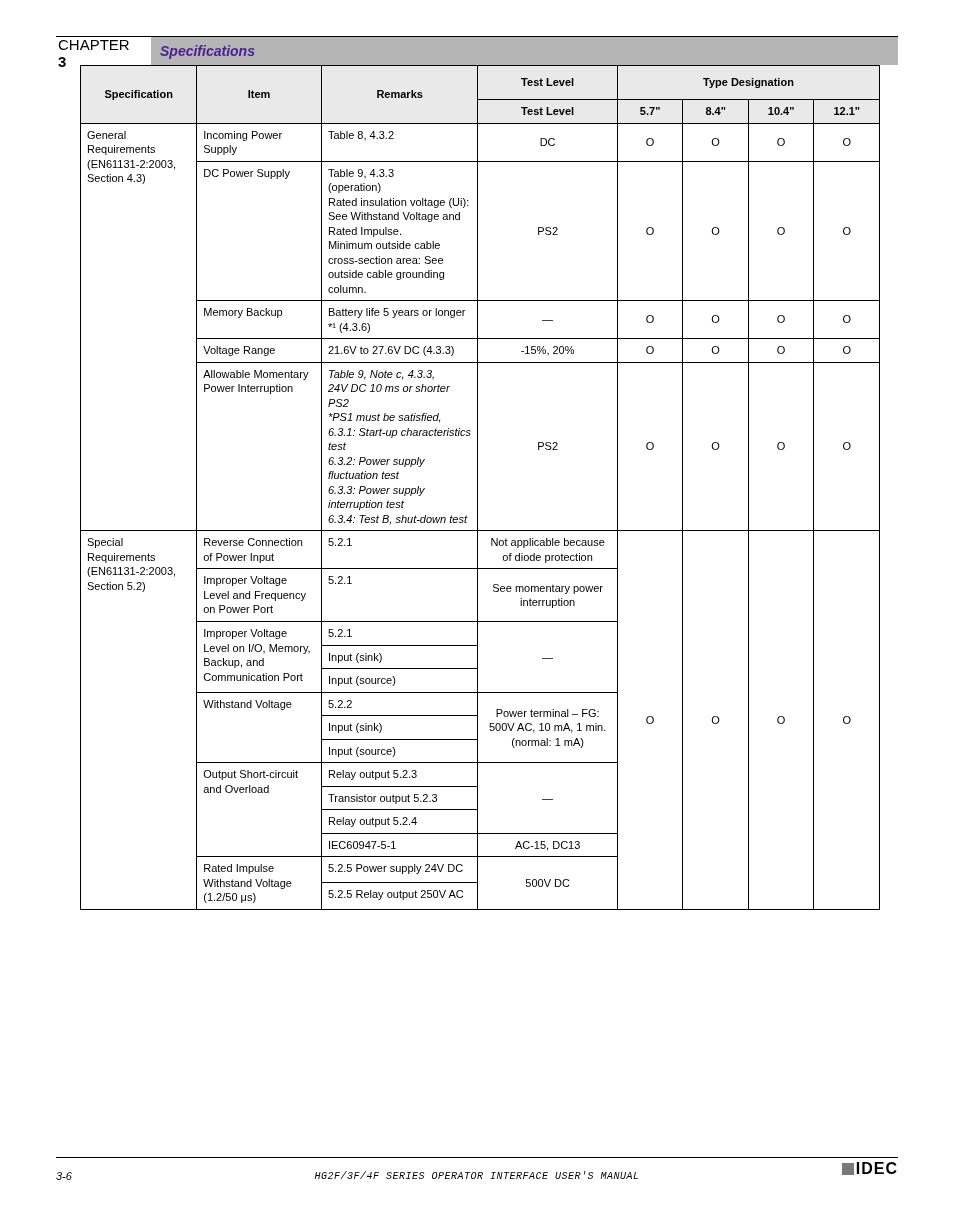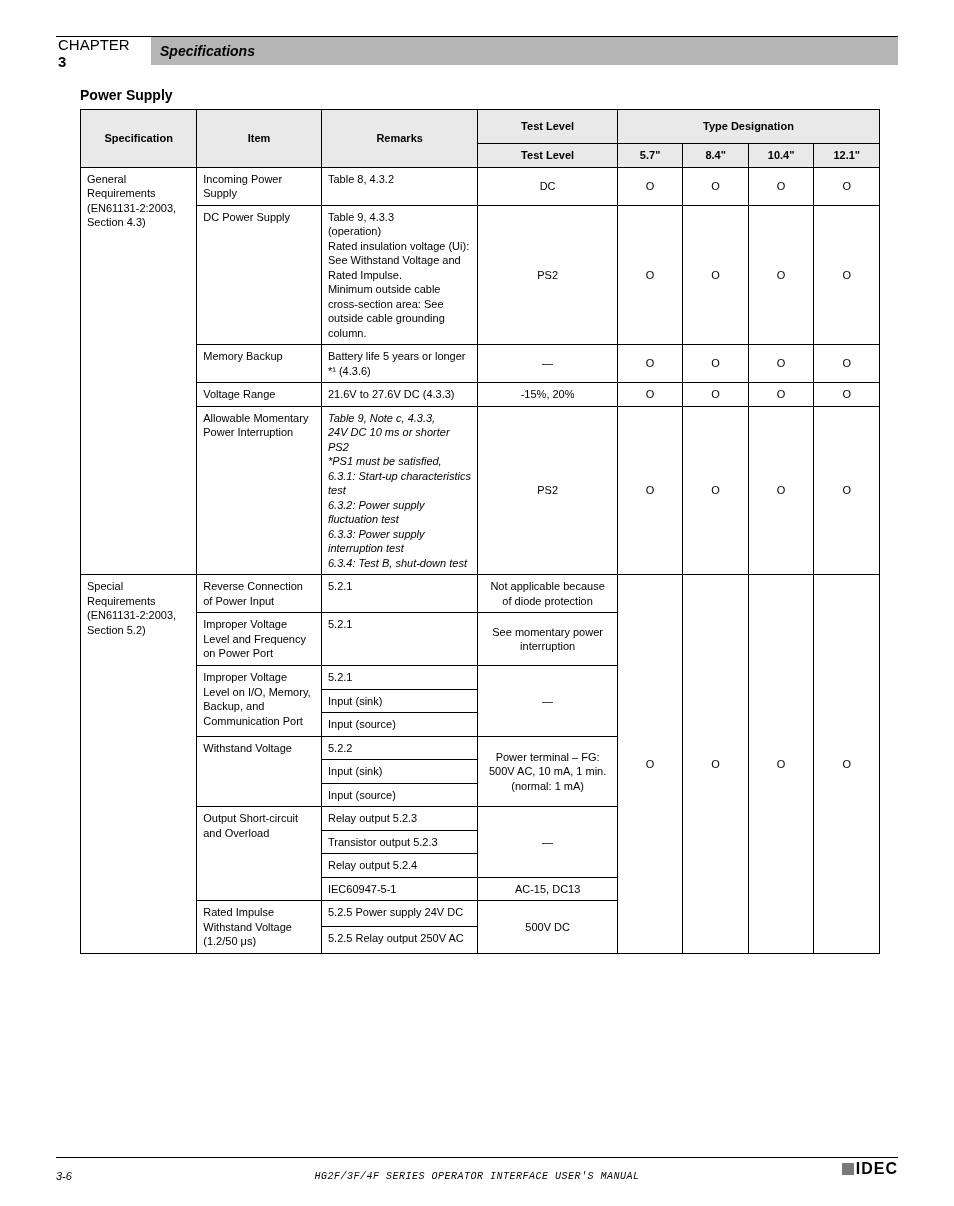--- a/index.html
+++ b/index.html
@@ -38,21 +38,21 @@
   .grey-strip {
     flex: 1;
     height: 28px;
     background: #b5b5b5;
     display: flex;
     align-items: center;
     padding-left: 8px;
     font-style: italic;
     font-weight: bold;
     font-size: 14px;
-    color: #000000;
+    color: #4c1d95;
   }
   .section-title {
     font-weight: bold;
     font-size: 14px;
     margin: 22px 0 6px 24px;
   }
   .table-wrap {
     margin-left: 24px;
   }
   table {
@@ -126,21 +126,20 @@
 <div class="header-bar">
   <div class="chapter-box">
     <span>CHAPTER</span>
     <span style="font-weight:bold;">3</span>
   </div>
   <div class="grey-strip">
     <span>Specifications</span>
   </div>
 </div>
 
-<div class="section-title">Power Supply</div>
 
 <div class="table-wrap">
 <table>
   <colgroup>
     <col style="width:110px">
     <col style="width:118px">
     <col style="width:148px">
     <col style="width:132px">
     <col style="width:62px">
     <col style="width:62px">

